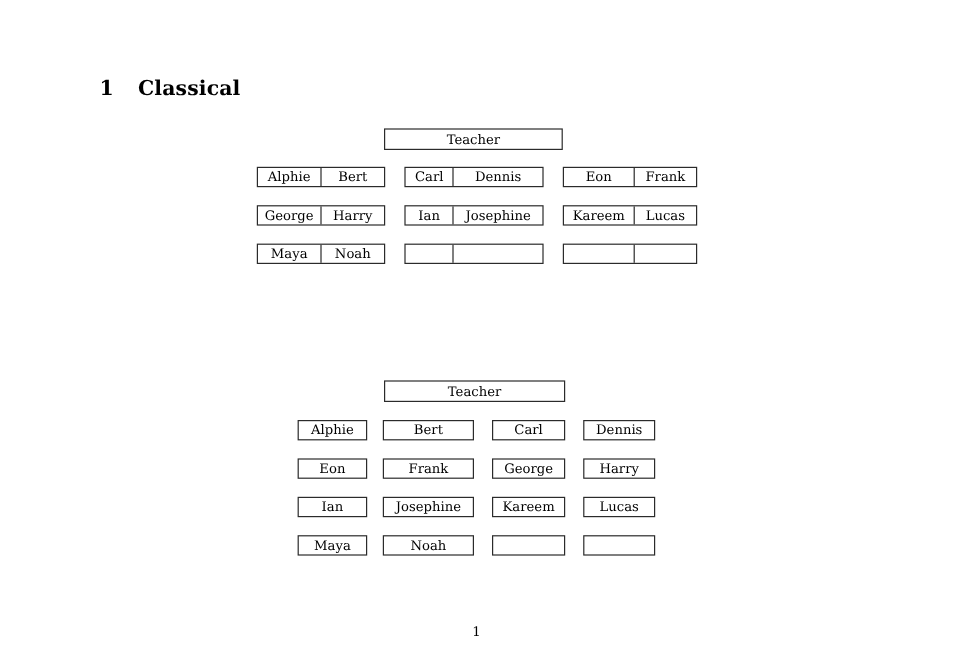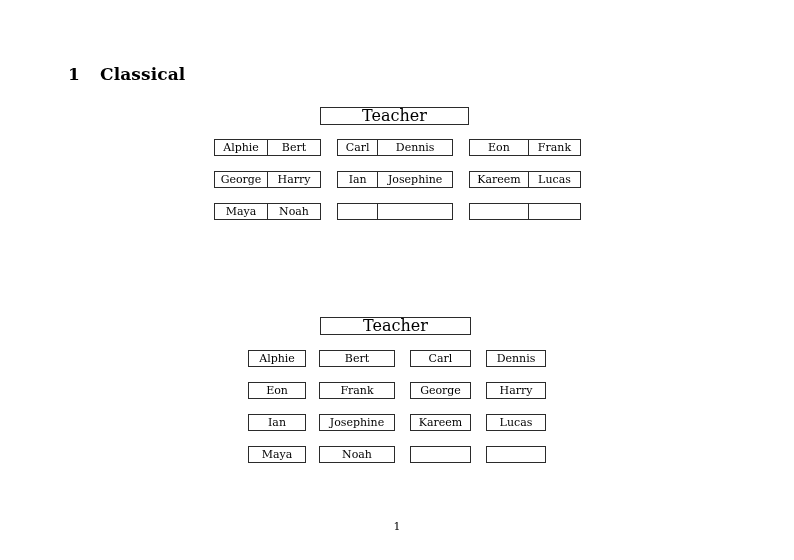--- a/index.html
+++ b/index.html
@@ -21,20 +21,21 @@
     height: 560px;
   }
 
   
   .section-heading {
     position: absolute;
     font-weight: bold;
     font-size: 17px;
     letter-spacing: 0.1px;
     white-space: nowrap;
+    margin-left: 15px;
   }
   .section-heading .sec-num {
     display: inline-block;
     width: 32px;
   }
   #heading-classical   { left: 68px;  top: 64px; }
   #heading-distributed { left: 68px;  top: 275px; }
 
   
   .box {
@@ -47,21 +48,21 @@
     display: flex;
     align-items: center;
     justify-content: center;
     height: 17px;
     white-space: nowrap;
   }
 
   
   .teacher-box {
     height: 18px;
-    font-size: 16px;
+    font-size: 11px;
   }
   #classical-teacher   { left: 320px; top: 107px; width: 149px; }
   #distributed-teacher { left: 320px; top: 317px; width: 151px; }
 
   
   .pair-group {
     position: absolute;
     display: flex;
     box-sizing: border-box;
     border: 1px solid #2b2b2b;

